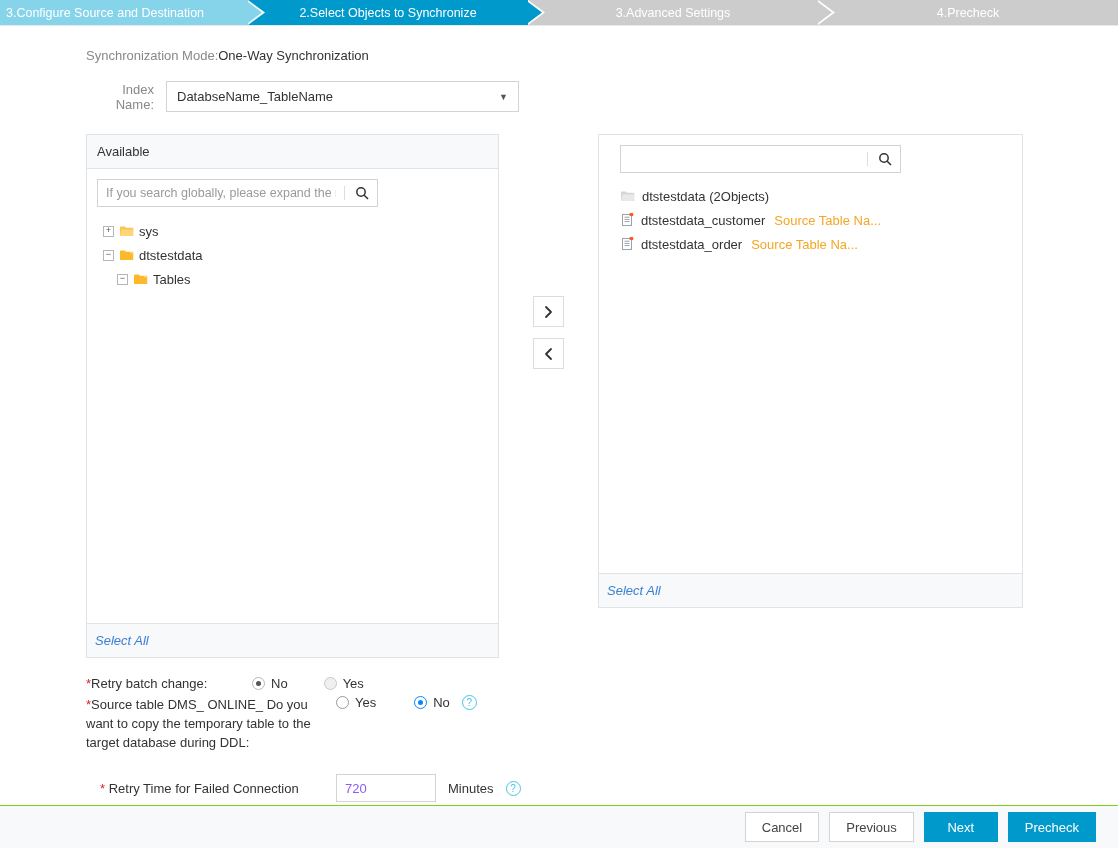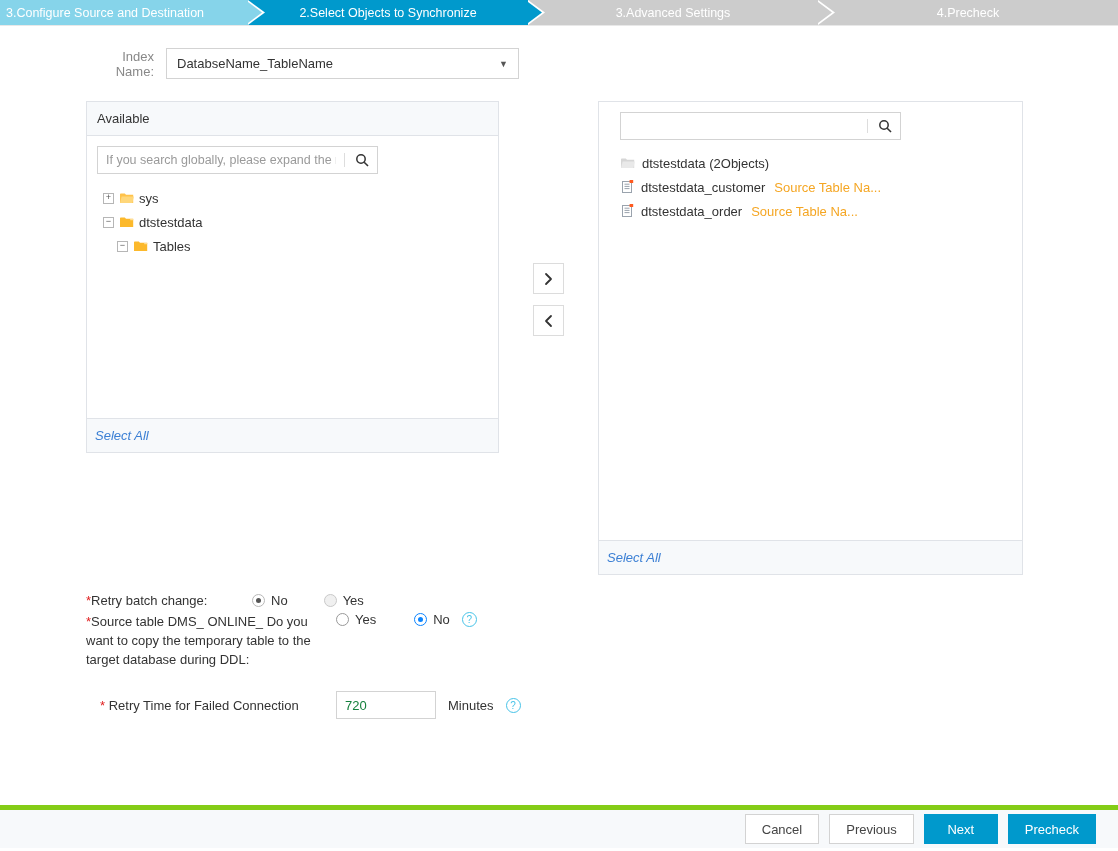--- a/index.html
+++ b/index.html
@@ -136,21 +136,21 @@
     position: relative;
     margin-top: 2px;
     padding-left: 86px;
     display: flex;
     align-items: flex-start;
   }
   .panel {
     border: 1px solid #e0e3e8;
     background: #fff;
   }
-  .panel-left { width: 413px; height: 352px; display: flex; flex-direction: column; }
+  .panel-left { width: 413px; height: 524px; display: flex; flex-direction: column; }
   .panel-right { width: 425px; height: 474px; display: flex; flex-direction: column; }
 
   .panel-head {
     background: #f7f9fb;
     border-bottom: 1px solid #e0e3e8;
     padding: 9px 10px;
     font-size: 13px;
     color: #333;
   }
   .panel-head-right { padding: 8px 10px 7px 10px; line-height: 17px; }
@@ -249,21 +249,21 @@
     width: 244px; font-size: 13px; color: #333; line-height: 19px;
   }
   .lower-r2 .opts { display: flex; align-items: center; padding-left: 6px; }
 
   .lower-r3 { display: flex; align-items: center; margin-top: 22px; }
   .lower-r3 .txt { width: 250px; font-size: 13px; color: #333; padding-left: 14px; }
   .num-input {
     width: 100px; height: 28px;
     border: 1px solid #d3d3d3;
     padding: 4px 8px;
-    font-size: 13px; color: #15803d;
+    font-size: 13px; color: #8b5cf6;
     outline: none;
     font-family: "Liberation Sans", sans-serif;
   }
   .unit { margin-left: 12px; font-size: 13px; color: #333; }
 
   .help {
     width: 15px; height: 15px; border-radius: 50%;
     border: 1px solid #47c3e8;
     color: #47c3e8;
     font-size: 10px;
@@ -273,21 +273,21 @@
     flex: none;
     font-family: "Liberation Sans", sans-serif;
   }
 
   
   .footer {
     position: absolute;
     left: 0; bottom: 0;
     width: 1118px; height: 43px;
     background: #f7f9fb;
-    border-top: 5px solid #84cc16;
+    border-top: 1px solid #84cc16;
     display: flex; align-items: center; justify-content: flex-end;
     padding-right: 22px;
     gap: 10px;
   }
   .btn {
     height: 30px;
     min-width: 74px;
     padding: 0 16px;
     font-size: 13px;
     border: 1px solid #d3d3d3;
@@ -335,20 +335,23 @@
   </div>
   <div class="step step-4">
     <span>4.Precheck</span>
   </div>
 </div>
 
 <div class="page">
 
   <div class="form-area">
 
+    <div class="mode-line">
+      <span>Synchronization Mode:</span><b>One-Way Synchronization</b>
+    </div>
 
     <div class="index-row">
       <div class="lbl">Index Name:</div>
       <div class="select-box">
         <span>DatabseName_TableName</span>
         <span class="caret">▼</span>
       </div>
     </div>
 
   </div>

